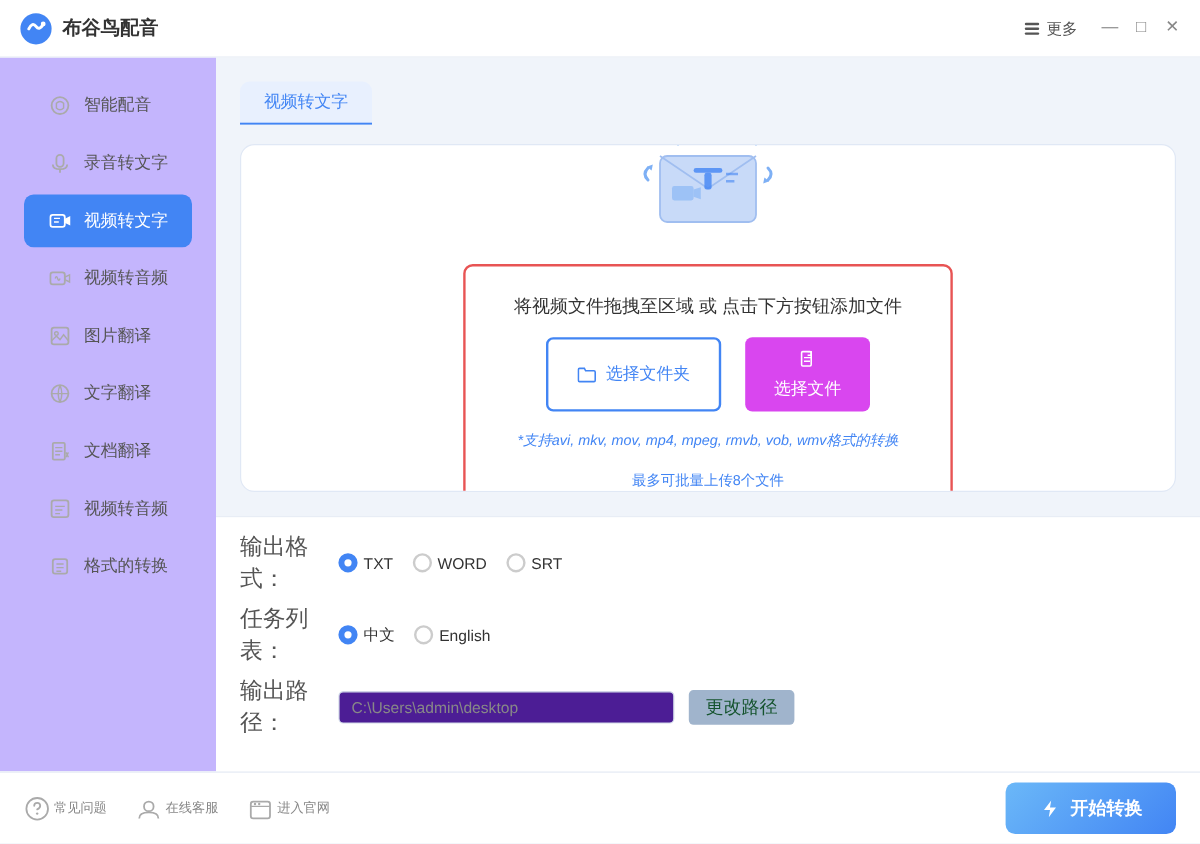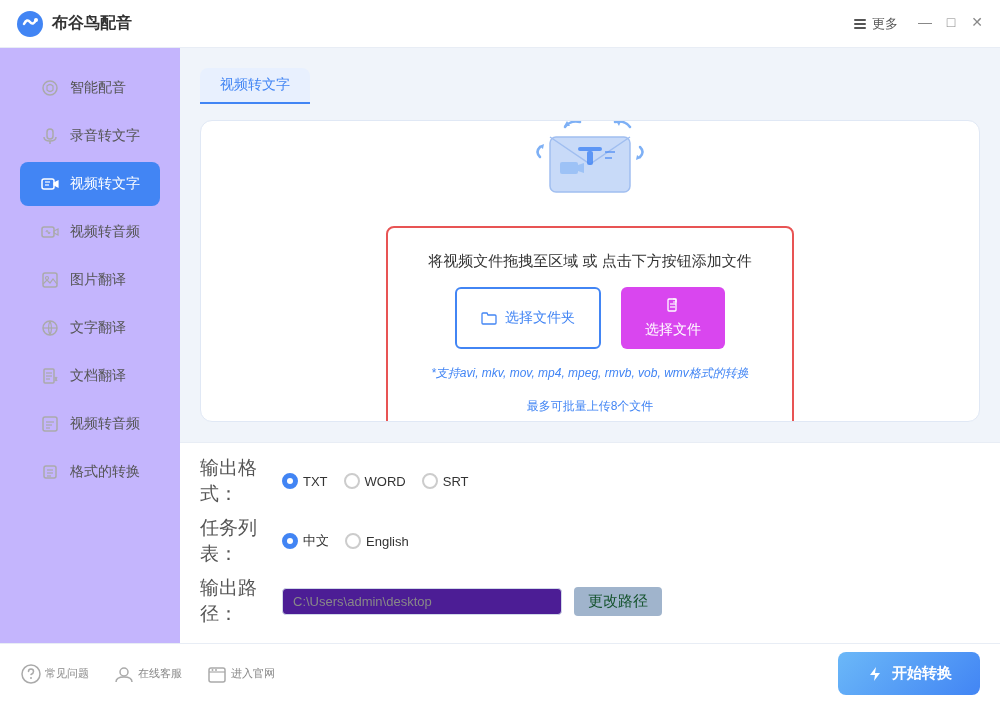--- a/index.html
+++ b/index.html
@@ -224,21 +224,21 @@
     }
     .option-row {
       display: flex;
       align-items: center;
       gap: 12px;
       margin-bottom: 8px;
       font-size: 13px;
       color: #333;
     }
     .option-row:last-child {
-      margin-bottom: 4px;
+      margin-bottom: 16px;
     }
     .option-label {
       width: 70px;
       color: #555;
       font-size: 19px;
       flex-shrink: 0;
     }
     .radio-group {
       display: flex;
       align-items: center;

